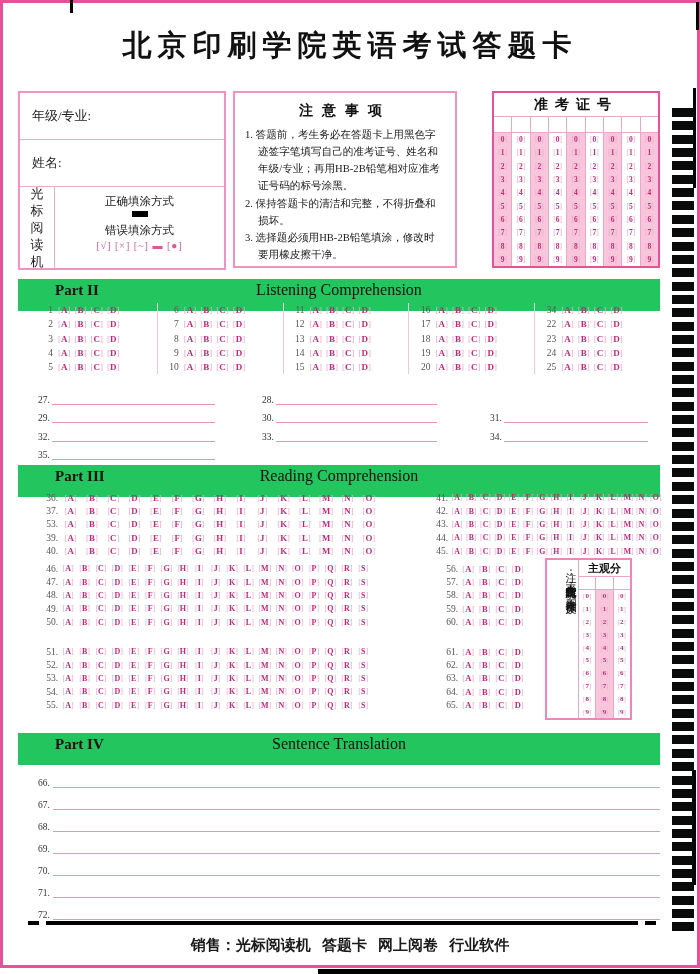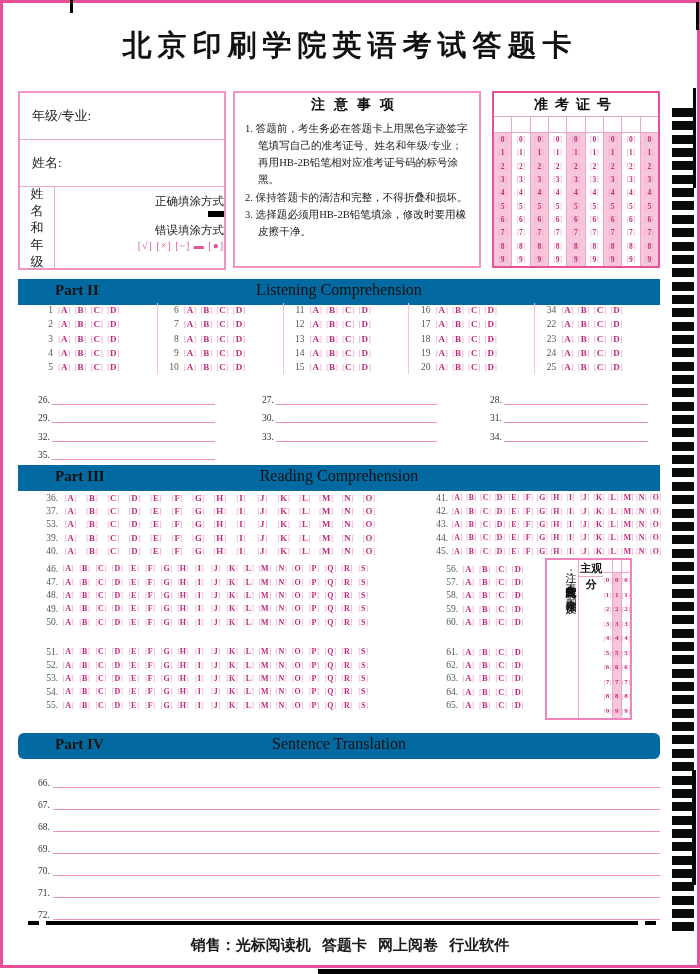--- a/index.html
+++ b/index.html
@@ -12,47 +12,47 @@
          font-size:29px;font-weight:bold;letter-spacing:6px;color:#111;}
   
   .hbox{position:absolute;box-sizing:border-box;background:#fff;}
   #info-box{left:18px;top:91px;width:208px;height:179px;border:2px solid #f192c1;}
   .irow{display:flex;align-items:center;padding-left:12px;box-sizing:border-box;
         border-bottom:1px solid #f0a9cc;height:47px;font-size:13px;color:#222;}
   .irow .write-space{flex:1;height:100%;}
   .irow3{display:flex;height:81px;}
   .vert-label{width:34px;border-right:1px solid #f0a9cc;display:flex;align-items:center;justify-content:center;}
   .vert-label span{width:15px;word-break:break-all;line-height:17px;font-size:13px;color:#222;text-align:center;}
-  .fill-content{flex:1;text-align:right;padding-top:7px;font-size:11.5px;color:#222;line-height:1.25;}
+  .fill-content{flex:1;text-align:center;padding-top:7px;font-size:11.5px;color:#222;line-height:1.25;}
   .black-rect{display:inline-block;width:16px;height:6px;background:#000;margin:3px 0 2px;}
   .wrong-symbols{color:#e0559a;font-size:10px;margin-top:3px;letter-spacing:1px;}
-  #notice-box{left:233px;top:91px;width:248px;height:177px;border:2px solid #f192c1;
-              padding:0 10px 0 10px;}
+  #notice-box{left:233px;top:91px;width:224px;height:177px;border:2px solid #f192c1;
+              padding:6px 10px 0 10px;}
   .n-title{text-align:center;font-size:14px;font-weight:bold;letter-spacing:9px;color:#111;
            margin:3px 0 6px 0;}
   .n-item{font-size:10.6px;line-height:1.62;color:#1a1a1a;padding-left:13px;text-indent:-13px;}
   #ticket-box{left:492px;top:91px;width:168px;height:177px;border:2px solid #e8519a;
               display:flex;flex-direction:column;}
   .t-title{height:23px;line-height:23px;text-align:center;font-size:14px;font-weight:bold;
            letter-spacing:7px;border-bottom:1px solid #eba6c9;color:#111;}
   .tgrid{flex:1;display:flex;}
   .tcol{flex:1;display:flex;flex-direction:column;border-right:1px solid #eba6c9;}
   .tcol:last-child{border-right:none;}
   .tcol.shade{background:#f8c6da;}
   .twrite{height:15px;border-bottom:1px solid #eba6c9;background:#fff;}
   .tdig{flex:1;display:flex;align-items:center;justify-content:center;font-size:7.5px;}
   
   .bk{font-style:normal;color:#f0a6ca;}
   .lt{color:#c2297b;font-weight:bold;}
   .opt{display:inline-block;text-align:center;}
   
-  .band{position:absolute;left:18px;width:642px;height:26px;background:#0369a1;}
+  .band{position:absolute;left:18px;width:642px;height:32px;background:#22c55e;}
   .plabel{position:absolute;left:37px;top:0;line-height:22px;font-size:15px;font-weight:bold;color:#111;}
   .ptitle{position:absolute;left:0;right:0;text-align:center;line-height:22px;font-size:16px;color:#111;}
-  #band2{top:279px;} #band3{top:465px;} #band4{top:733px;border-radius:6px;}
+  #band2{top:279px;} #band3{top:465px;} #band4{top:733px;}
   
   #p2grid{position:absolute;left:32px;top:303px;width:628px;height:71px;display:flex;}
   .p2col{flex:1;display:flex;flex-direction:column;justify-content:space-between;
          border-right:1px solid #f6c3da;padding-left:5px;box-sizing:border-box;}
   .p2col:last-child{border-right:none;}
   .qrow{display:flex;align-items:center;height:13.5px;}
   .qnum{width:16px;text-align:right;font-size:9.5px;color:#555;margin-right:5px;flex-shrink:0;}
   .opts{display:flex;}
   #p2grid .opt{font-size:9px;margin-right:4px;}
   
@@ -74,21 +74,21 @@
   #bank{position:absolute;left:38px;top:562px;width:392px;}
   #bank .opt{width:16.4px;font-size:8px;}
   #choice{position:absolute;left:438px;top:562px;width:110px;}
   #choice .opt{width:16.5px;font-size:8.5px;}
   .ggap{height:16px;}
   
   #score-box{position:absolute;left:545px;top:558px;width:87px;height:162px;
              border:2px solid #ef86bb;box-sizing:border-box;display:flex;background:#fff;}
   .note{width:31px;border-right:1px solid #eba6c9;writing-mode:vertical-rl;
         font-size:11px;line-height:14.5px;color:#111;padding-top:3px;letter-spacing:0.5px;}
-  .sgrid{flex:1;display:flex;}
+  .sgrid{flex:1;display:flex;flex-direction:column;}
   .shead{height:16px;line-height:16px;text-align:center;font-size:11px;font-weight:bold;
          border-bottom:1px solid #eba6c9;color:#111;}
   .scols{flex:1;display:flex;}
   .scol{flex:1;display:flex;flex-direction:column;border-right:1px solid #eba6c9;}
   .scol:last-child{border-right:none;}
   .scol.shade{background:#f8c6da;}
   .swrite{height:12px;border-bottom:1px solid #eba6c9;background:#fff;}
   .sdig{flex:1;display:flex;align-items:center;justify-content:center;font-size:7px;}
   
   #p4lines{position:absolute;left:38px;top:766px;width:622px;}
@@ -122,21 +122,21 @@
     <div class="irow">
       <span>年级/专业:</span>
       <span class="write-space"></span>
     </div>
     <div class="irow">
       <span>姓名:</span>
       <span class="write-space"></span>
     </div>
     <div class="irow3">
       <div class="vert-label">
-        <span>姓名和年级</span>
+        <span>光标阅读机</span>
       </div>
       <div class="fill-content">
         <div>正确填涂方式</div>
         <span class="black-rect"></span>
         <div>错误填涂方式</div>
         <div class="wrong-symbols">[√] [×] [~] ▬ [●]</div>
       </div>
     </div>
   </div>
 
@@ -686,24 +686,20 @@
             <span class="opt"><i class="bk">[</i><b class="lt">A</b><i class="bk">]</i></span>
             <span class="opt"><i class="bk">[</i><b class="lt">B</b><i class="bk">]</i></span>
             <span class="opt"><i class="bk">[</i><b class="lt">C</b><i class="bk">]</i></span>
             <span class="opt"><i class="bk">[</i><b class="lt">D</b><i class="bk">]</i></span>
           </span>
         </div>
       </div>
     </div>
   <div id="blankgrid">
       <div class="brow">
-        <div class="bcell">
-          <span class="bnum">26.</span>
-          <span class="uline"></span>
-        </div>
         <div class="bcell">
           <span class="bnum">27.</span>
           <span class="uline"></span>
         </div>
         <div class="bcell">
           <span class="bnum">28.</span>
           <span class="uline"></span>
         </div>
       </div>
       <div class="brow">

